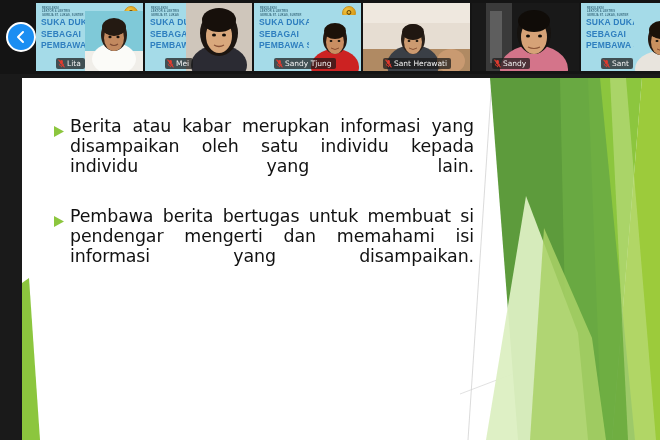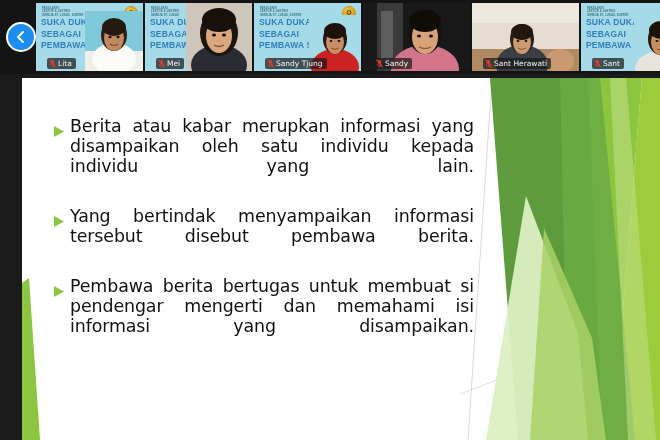--- a/index.html
+++ b/index.html
@@ -124,21 +124,21 @@
     width: 58px;
     height: 60px;
     overflow: hidden;
   }
 
   
   .tile-cam { position: absolute; inset: 0; }
 
   .name-chip {
     position: absolute;
-    left: 11px;
+    left: 20px;
     bottom: 2px;
     height: 11px;
     display: flex;
     align-items: center;
     gap: 2px;
     padding: 0 4px 0 2px;
     background: rgba(25,25,25,.72);
     border-radius: 2px;
     max-width: 96px;
   }
@@ -338,46 +338,20 @@
         </svg>
       </div>
       <div class="name-chip">
         <svg class="mic" viewBox="0 0 8 10">
           <rect x="2.4" y="1" width="3.2" height="5" rx="1.6" fill="#e23b2e"></rect>
           <path d="M1.3 5.2 a2.7 2.7 0 0 0 5.4 0" fill="none" stroke="#e23b2e" stroke-width="0.9"></path>
           <line x1="4" y1="7.6" x2="4" y2="9.2" stroke="#e23b2e" stroke-width="0.9"></line>
           <line x1="0.6" y1="0.6" x2="7.4" y2="9.4" stroke="#e23b2e" stroke-width="1.2"></line>
         </svg>
         <span class="nm">Sandy Tjung</span>
-      </div>
-    </div>
-
-    <div class="tile">
-      <div class="tile-cam">
-        <svg width="107" height="68" viewBox="0 0 107 68">
-          <rect width="107" height="68" fill="#191919"></rect>
-          <rect x="14" y="0" width="26" height="68" fill="#3a3a3a"></rect>
-          <rect x="18" y="8" width="12" height="52" fill="#5e5e5e"></rect>
-          <ellipse cx="62" cy="66" rx="34" ry="24" fill="#d4748a"></ellipse>
-          <ellipse cx="62" cy="30" rx="17" ry="21" fill="#161310"></ellipse>
-          <ellipse cx="62" cy="34" rx="13" ry="17" fill="#d6a277"></ellipse>
-          <ellipse cx="62" cy="18" rx="16" ry="11" fill="#100c08"></ellipse>
-          <ellipse cx="56" cy="33" rx="2" ry="1.5" fill="#0e0a06"></ellipse>
-          <ellipse cx="68" cy="33" rx="2" ry="1.5" fill="#0e0a06"></ellipse>
-          <path d="M56 44 Q62 47 68 44" fill="none" stroke="#8c5538" stroke-width="1.2"></path>
-        </svg>
-      </div>
-      <div class="name-chip">
-        <svg class="mic" viewBox="0 0 8 10">
-          <rect x="2.4" y="1" width="3.2" height="5" rx="1.6" fill="#e23b2e"></rect>
-          <path d="M1.3 5.2 a2.7 2.7 0 0 0 5.4 0" fill="none" stroke="#e23b2e" stroke-width="0.9"></path>
-          <line x1="4" y1="7.6" x2="4" y2="9.2" stroke="#e23b2e" stroke-width="0.9"></line>
-          <line x1="0.6" y1="0.6" x2="7.4" y2="9.4" stroke="#e23b2e" stroke-width="1.2"></line>
-        </svg>
-        <span class="nm">Sandy</span>
       </div>
     </div>
 
     <div class="tile">
       <div class="tile-cam">
         <svg width="107" height="68" viewBox="0 0 107 68">
           <rect width="107" height="68" fill="#e6ddd2"></rect>
           <rect x="0" y="0" width="107" height="20" fill="#efe8df"></rect>
           <rect x="0" y="46" width="107" height="22" fill="#b08a63"></rect>
           <ellipse cx="50" cy="62" rx="26" ry="20" fill="#3a3f46"></ellipse>
@@ -395,20 +369,46 @@
           <rect x="2.4" y="1" width="3.2" height="5" rx="1.6" fill="#e23b2e"></rect>
           <path d="M1.3 5.2 a2.7 2.7 0 0 0 5.4 0" fill="none" stroke="#e23b2e" stroke-width="0.9"></path>
           <line x1="4" y1="7.6" x2="4" y2="9.2" stroke="#e23b2e" stroke-width="0.9"></line>
           <line x1="0.6" y1="0.6" x2="7.4" y2="9.4" stroke="#e23b2e" stroke-width="1.2"></line>
         </svg>
         <span class="nm">Sant Herawati</span>
       </div>
     </div>
 
     <div class="tile">
+      <div class="tile-cam">
+        <svg width="107" height="68" viewBox="0 0 107 68">
+          <rect width="107" height="68" fill="#191919"></rect>
+          <rect x="14" y="0" width="26" height="68" fill="#3a3a3a"></rect>
+          <rect x="18" y="8" width="12" height="52" fill="#5e5e5e"></rect>
+          <ellipse cx="62" cy="66" rx="34" ry="24" fill="#d4748a"></ellipse>
+          <ellipse cx="62" cy="30" rx="17" ry="21" fill="#161310"></ellipse>
+          <ellipse cx="62" cy="34" rx="13" ry="17" fill="#d6a277"></ellipse>
+          <ellipse cx="62" cy="18" rx="16" ry="11" fill="#100c08"></ellipse>
+          <ellipse cx="56" cy="33" rx="2" ry="1.5" fill="#0e0a06"></ellipse>
+          <ellipse cx="68" cy="33" rx="2" ry="1.5" fill="#0e0a06"></ellipse>
+          <path d="M56 44 Q62 47 68 44" fill="none" stroke="#8c5538" stroke-width="1.2"></path>
+        </svg>
+      </div>
+      <div class="name-chip">
+        <svg class="mic" viewBox="0 0 8 10">
+          <rect x="2.4" y="1" width="3.2" height="5" rx="1.6" fill="#e23b2e"></rect>
+          <path d="M1.3 5.2 a2.7 2.7 0 0 0 5.4 0" fill="none" stroke="#e23b2e" stroke-width="0.9"></path>
+          <line x1="4" y1="7.6" x2="4" y2="9.2" stroke="#e23b2e" stroke-width="0.9"></line>
+          <line x1="0.6" y1="0.6" x2="7.4" y2="9.4" stroke="#e23b2e" stroke-width="1.2"></line>
+        </svg>
+        <span class="nm">Sandy</span>
+      </div>
+    </div>
+
+    <div class="tile">
       <div class="tile-slide">
         <div class="slide-mini-head">REKOLEKSI
 LEKTOR &amp; LEKTRIS
 GEREJA ST. LUKAS, SUNTER</div>
         <div class="slide-mini-title">SUKA DUKA SEBAGAI PEMBAWA SABDA</div>
 
       </div>
       <div class="cam-overlay" style="width:54px;height:58px;">
         <svg width="54" height="58" viewBox="0 0 54 58">
           <rect width="54" height="58" fill="#a5dbe8"></rect>
@@ -469,28 +469,20 @@
       <div class="bullet b1">
         <span class="bullet-marker">
           <svg width="10" height="11" viewBox="0 0 10 11">
             <polygon points="0,0 10,5.5 0,11" fill="#8cc63e"></polygon>
           </svg>
         </span>
         <span class="bullet-text">Berita atau kabar merupkan informasi yang disampaikan oleh satu individu kepada individu yang lain.</span>
       </div>
 
 
-      <div class="bullet b3">
-        <span class="bullet-marker">
-          <svg width="10" height="11" viewBox="0 0 10 11">
-            <polygon points="0,0 10,5.5 0,11" fill="#8cc63e"></polygon>
-          </svg>
-        </span>
-        <span class="bullet-text">Yang bertindak menyampaikan informasi tersebut disebut pembawa berita.</span>
-      </div>
 
       <div class="bullet b4 b-last">
         <span class="bullet-marker">
           <svg width="10" height="11" viewBox="0 0 10 11">
             <polygon points="0,0 10,5.5 0,11" fill="#8cc63e"></polygon>
           </svg>
         </span>
         <span class="bullet-text">Pembawa berita bertugas untuk membuat si pendengar mengerti dan memahami isi informasi yang disampaikan.</span>
       </div>
 

